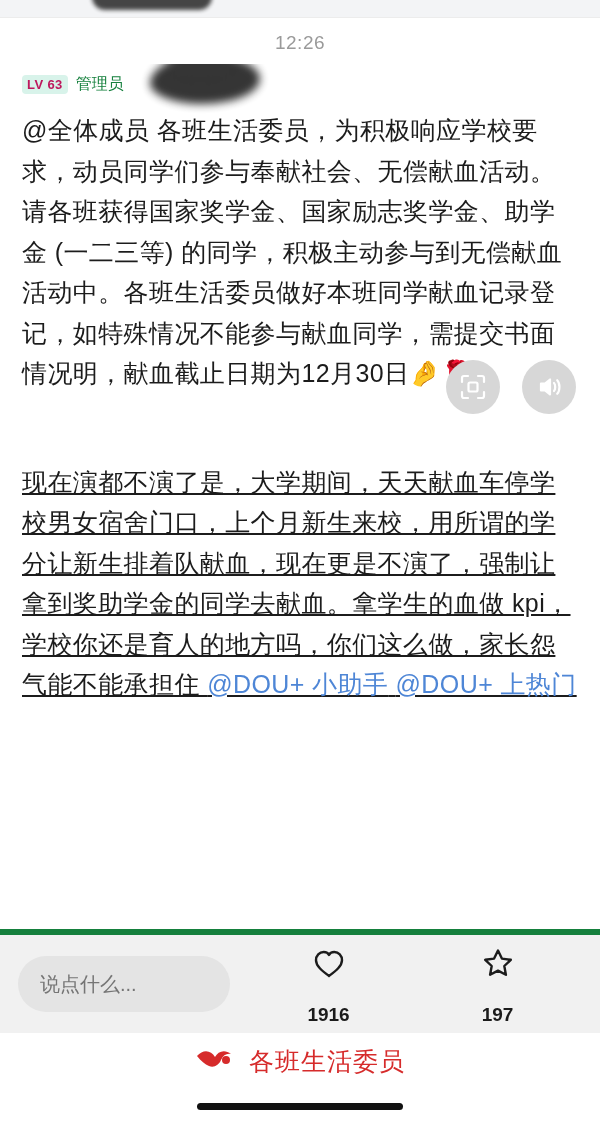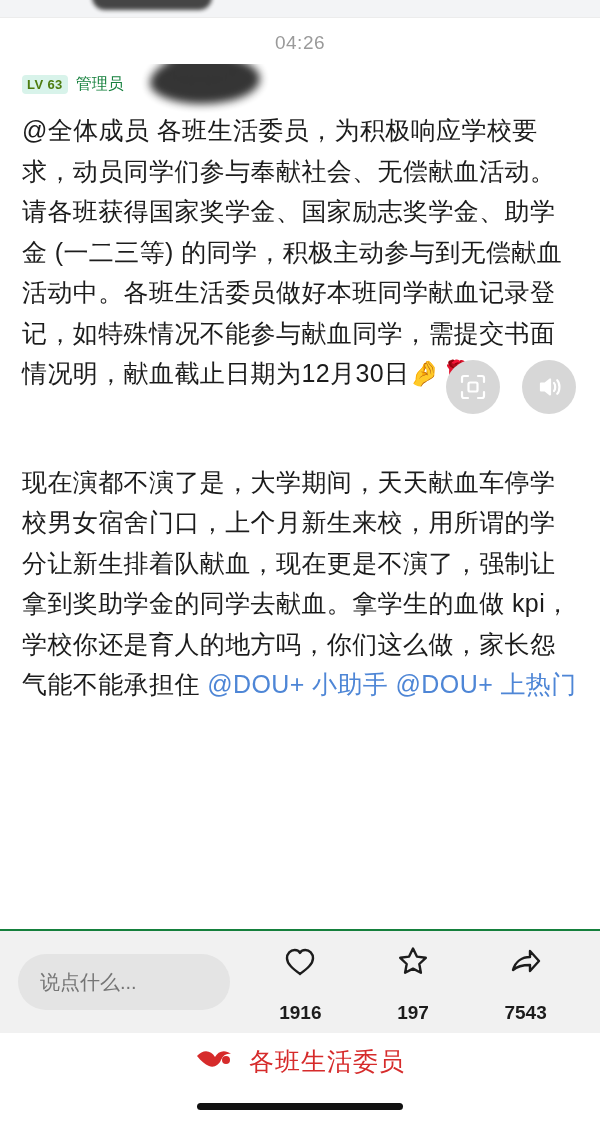--- a/index.html
+++ b/index.html
@@ -59,21 +59,21 @@
     align-items: center;
     gap: 8px;
     height: 40px;
     margin-bottom: 6px;
     position: relative;
   }
   .lv-badge {
     display: inline-flex;
     align-items: center;
     background: #d8f3ea;
-    color: #4d7c0f;
+    color: #be185d;
     font-size: 13px;
     font-weight: bold;
     border-radius: 4px;
     padding: 2px 5px;
     letter-spacing: .4px;
   }
   .role-label {
     color: #15803d;
     font-size: 16px;
   }
@@ -128,28 +128,28 @@
     background: #d7d7d7;
     display: flex;
     align-items: center;
     justify-content: center;
     pointer-events: auto;
   }
   .round-icon svg { display: block; }
 
   .divider-space { height: 34px; }
 
-  .block-2 { color: #1c1c1c; }
+  .block-2 { color: #1c1c1c; text-decoration: underline; }
   .mention { color: #4e86d6; }
 
   
   .bottombar {
     flex: 0 0 auto;
     background: #f1f1f1;
-    border-top: 2px solid #15803d;
+    border-top: 6px solid #15803d;
     height: 104px;
     display: flex;
     align-items: center;
     padding: 0 18px;
     gap: 14px;
   }
   .comment-input {
     width: 212px;
     height: 56px;
     background: #e4e4e4;
@@ -219,21 +219,21 @@
 </style>
 </head>
 <body>
 
 <div class="screen">
 
   <div class="topstrip">
     <div class="blob"></div>
   </div>
 
-  <div class="timestamp">04:26</div>
+  <div class="timestamp">12:26</div>
 
   <div class="msgwrap">
 
     <div class="sender-row">
       <span class="lv-badge">LV 63</span>
       <span class="role-label">管理员</span>
       <span class="name-mask"></span>
     </div>
 
     <div class="body-text block-1">@全体成员 各班生活委员，为积极响应学校要求，动员同学们参与奉献社会、无偿献血活动。请各班获得国家奖学金、国家励志奖学金、助学金 (一二三等) 的同学，积极主动参与到无偿献血活动中。各班生活委员做好本班同学献血记录登记，如特殊情况不能参与献血同学，需提交书面情况明，献血截止日期为12月30日🤌🌹</div>
@@ -278,26 +278,20 @@
       </div>
 
 
       <div class="action">
         <svg width="42" height="42" viewBox="0 0 42 42" fill="none" stroke="#1c1c1c" stroke-width="2.4" stroke-linejoin="round">
           <path d="M21 8.5l3.9 8.1 8.9 1.2-6.5 6.2 1.6 8.8L21 28.6l-7.9 4.2 1.6-8.8-6.5-6.2 8.9-1.2z"></path>
         </svg>
         <span class="count">197</span>
       </div>
 
-      <div class="action">
-        <svg width="42" height="42" viewBox="0 0 42 42" fill="none" stroke="#1c1c1c" stroke-width="2.4" stroke-linejoin="round" stroke-linecap="round">
-          <path d="M8 30c2.5-9 9.5-13 17-13V11l9 10-9 10v-6c-7.5 0-13.5 1.8-17 5z"></path>
-        </svg>
-        <span class="count">7543</span>
-      </div>
 
     </div>
   </div>
 
   <div class="watermark">
     <span class="wm-logo">
       <svg width="46" height="30" viewBox="0 0 46 30">
         <path d="M2 10c6-7 14-6 18 1 3-6 10-8 16-3-4-1-8 1-10 6-2 5-7 8-12 6-4-1.6-8-5-12-10z" fill="#d62b2b"></path>
         <circle cx="31" cy="14" r="4" fill="#d62b2b"></circle>
       </svg>

